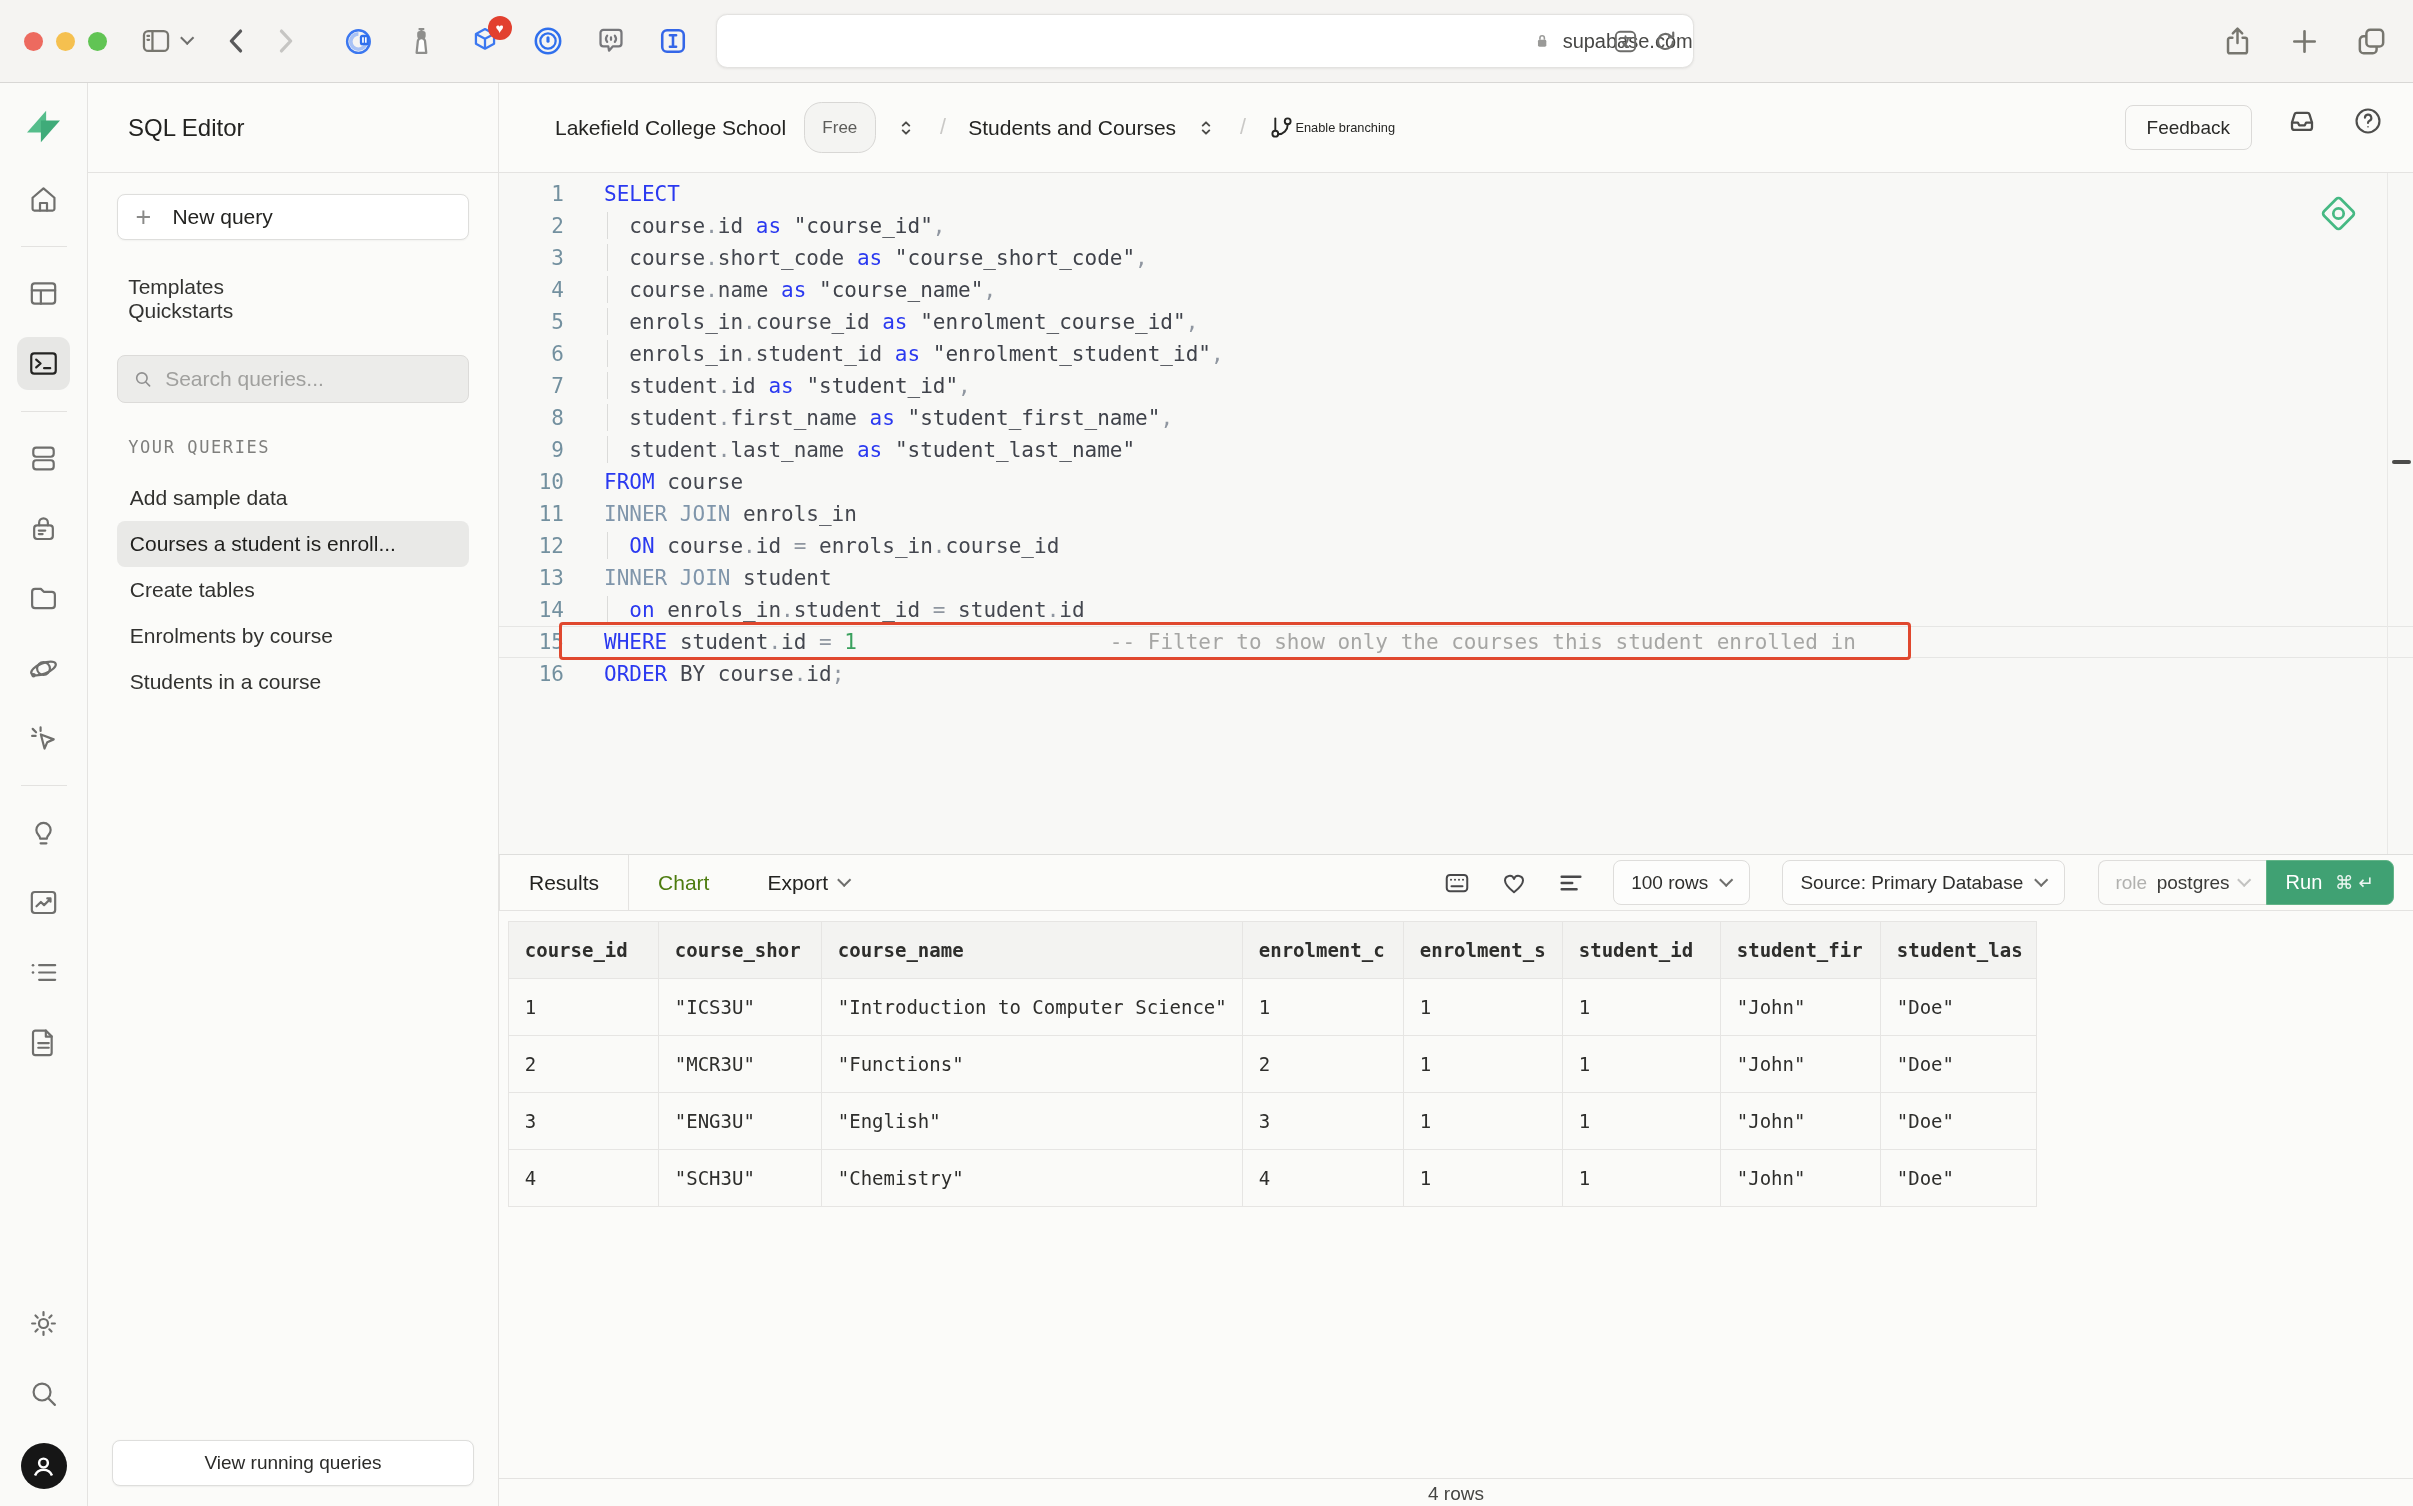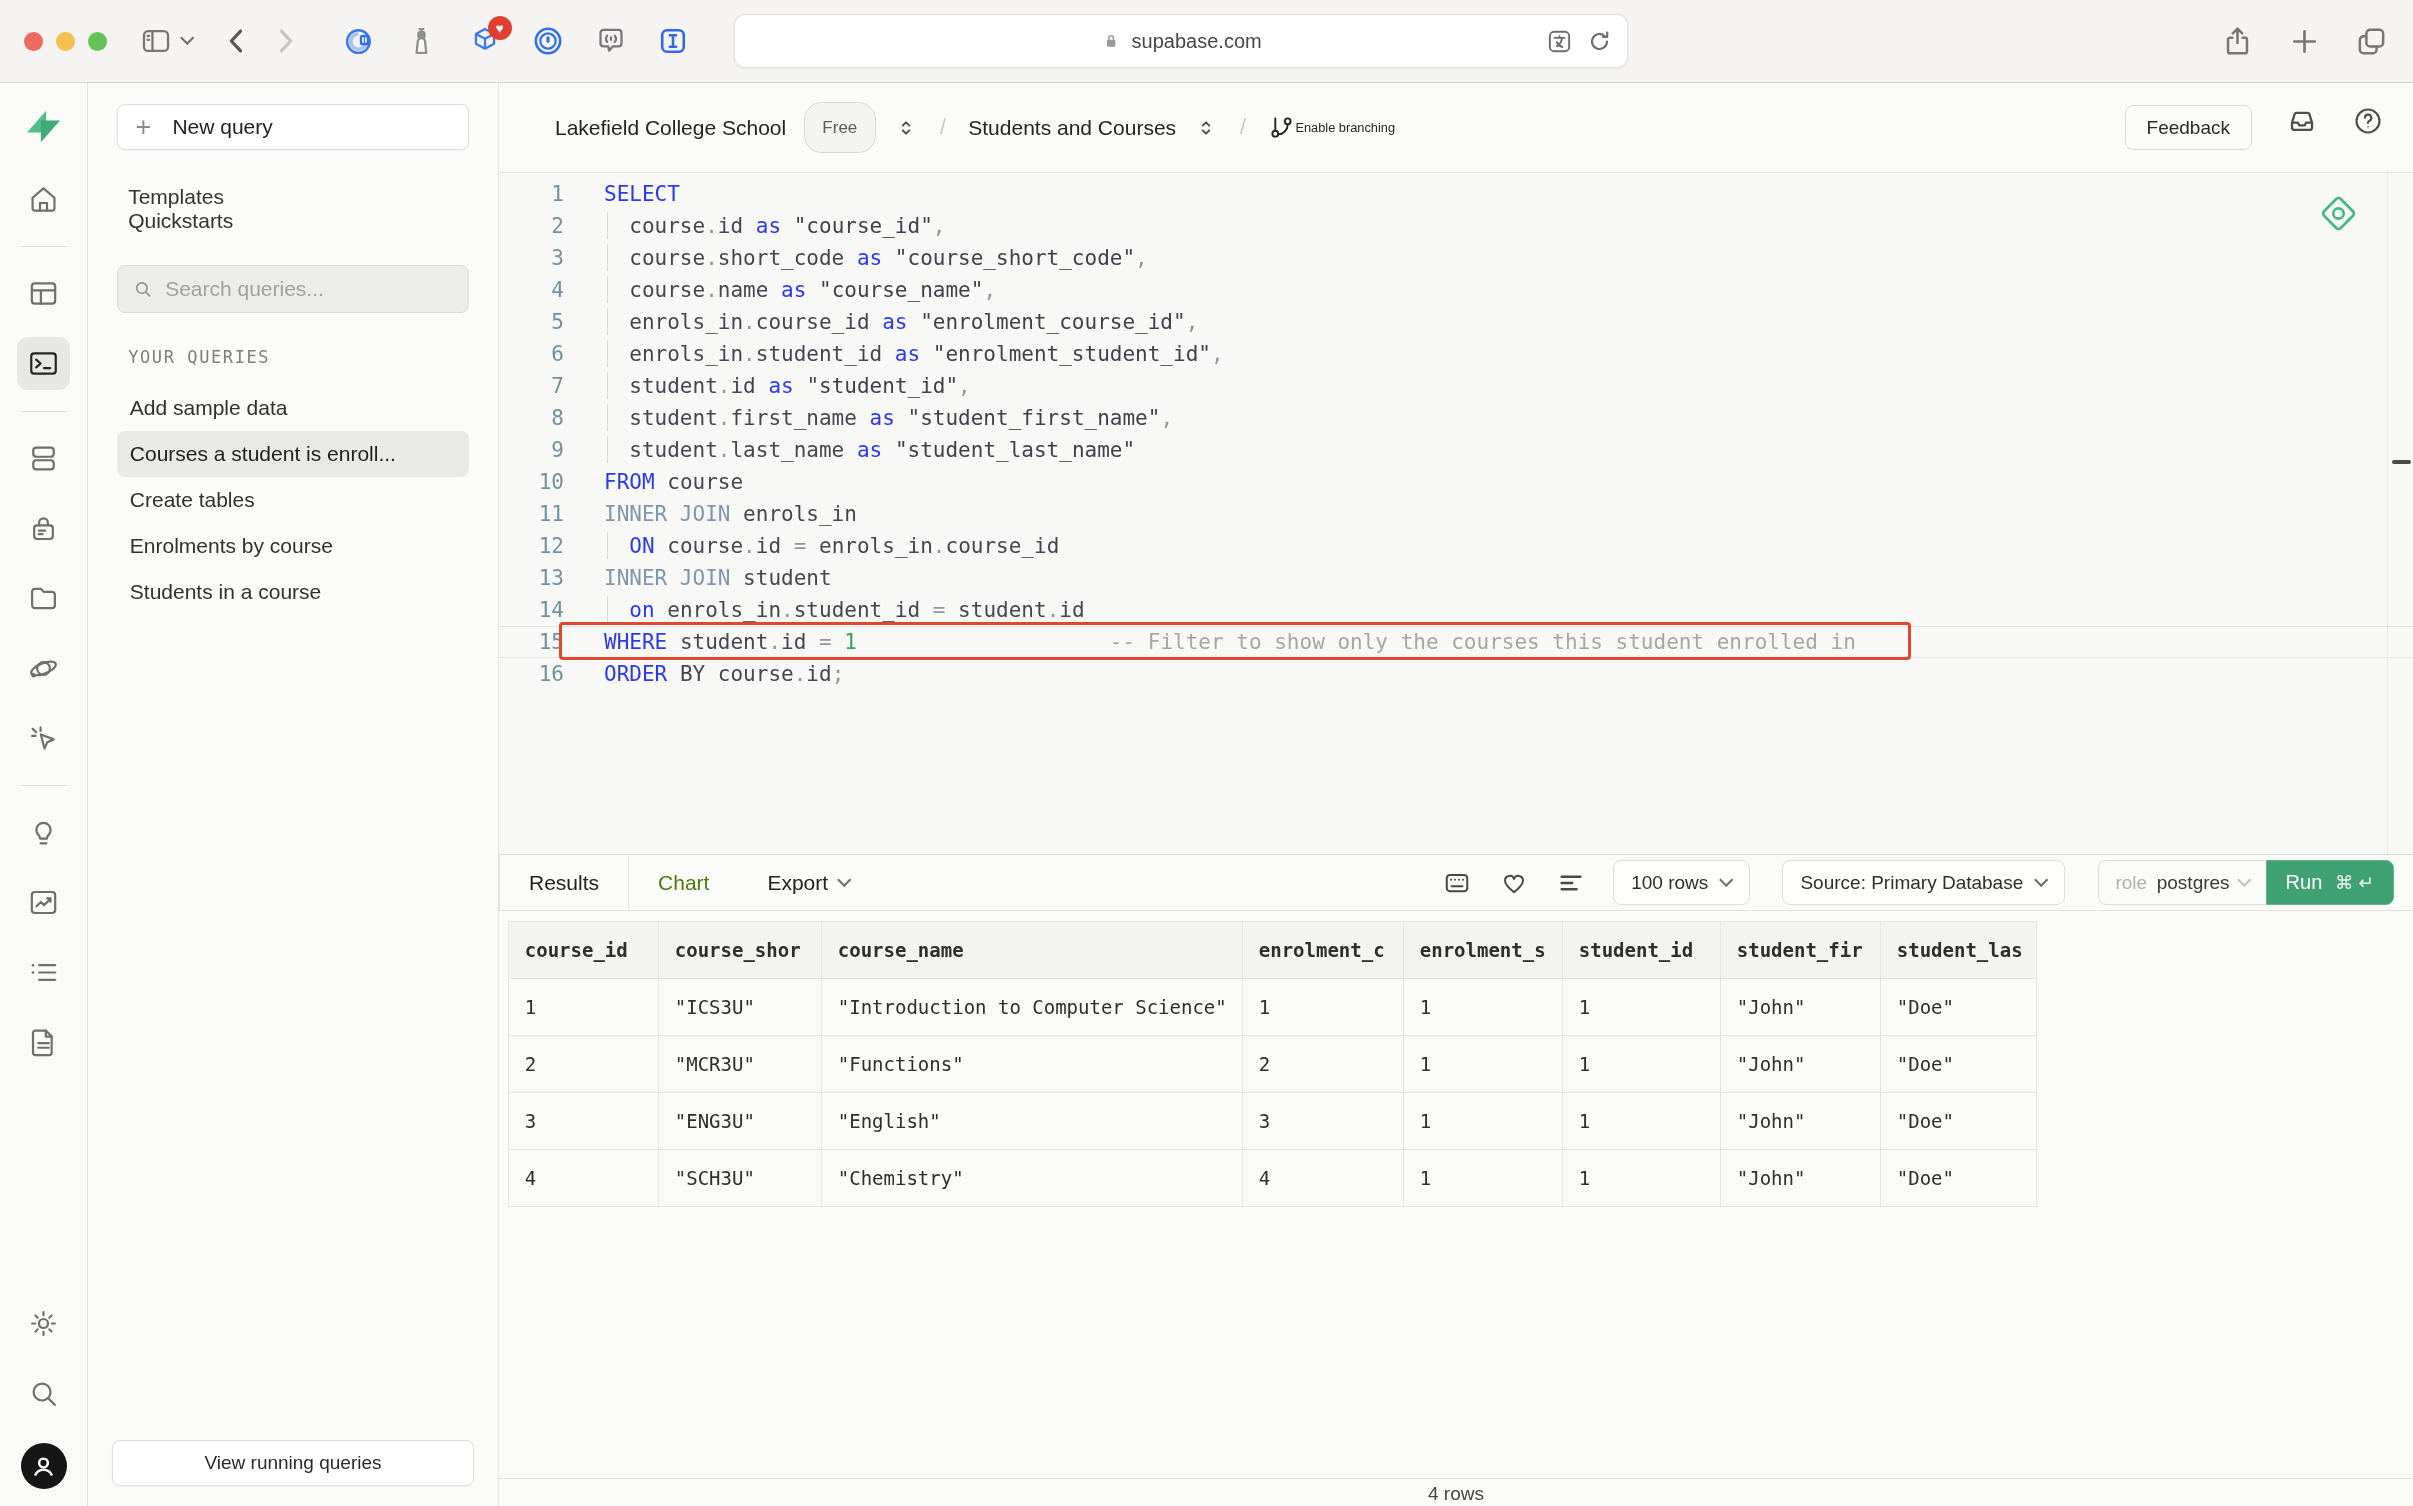--- a/index.html
+++ b/index.html
@@ -8,21 +8,21 @@
   .screen{width:2413px;height:1507px;display:flex;flex-direction:column;background:#fff}
 
   
   .chrome{height:83px;flex:none;background:#f5f4f2;border-bottom:1.2px solid #d8d7d5;display:flex;align-items:center;padding:0 24px;gap:14.4px}
   .lights{display:flex;gap:12.8px;margin-right:17.6px}
   .light{width:19px;height:19px;border-radius:50%}
   .cicon{display:flex;align-items:center;justify-content:center;color:#77766f}
   .cicon svg{width:34px;height:34px}
   .ext{margin-left:4.8px;position:relative}
   .badge{position:absolute;top:-8px;right:-9.6px;width:24px;height:24px;border-radius:50%;background:#e2402f;color:#fff;font-size:13.6px;display:flex;align-items:center;justify-content:center}
-  .addr{flex:none;width:894px;height:54px;margin-left:29px;background:#fff;border:0.8px solid #e3e2e0;border-radius:11.2px;box-shadow:0 0.8px 2.4px rgba(0,0,0,.07);display:flex;align-items:center;justify-content:center;position:relative}
+  .addr{flex:none;width:978px;height:54px;margin-left:11px;background:#fff;border:0.8px solid #e3e2e0;border-radius:11.2px;box-shadow:0 0.8px 2.4px rgba(0,0,0,.07);display:flex;align-items:center;justify-content:flex-end;position:relative}
   .addr-center{display:flex;align-items:center;gap:9.6px;color:#474745;font-size:20px}
   .addr-right{position:absolute;right:12.8px;display:flex;align-items:center;gap:11.2px;color:#6d6d6b}
   .addr-right svg{width:29px;height:29px}
   .chrome-right{margin-left:auto;display:flex;align-items:center;gap:32px;color:#6e6e6c}
   .chrome-right svg{width:35px;height:35px}
 
   
   .app{flex:1;display:flex;min-height:0;background:#fbfbf9}
 
   
@@ -360,20 +360,23 @@
           <div class="avatar">
           <svg viewBox="0 0 24 24" fill="none" stroke="#ffffff" stroke-width="1.7">
               <circle cx="12" cy="9.6" r="3"></circle>
               <path d="M6.2 18.2a6.2 6.2 0 0 1 11.6 0"></path>
             </svg>
         </div>
       </div>
     </nav>
 
     <aside class="sidebar">
+      <div class="sb-head">
+        <span class="sb-title">SQL Editor</span>
+      </div>
       <div class="sb-body">
         <button class="btn-newquery">
           <span class="plus">+</span>
           <span class="lbl">New query</span>
         </button>
         <div class="sb-nav">
           <a class="sb-link">Templates</a>
           <a class="sb-link">Quickstarts</a>
         </div>
         <div class="sb-search">

